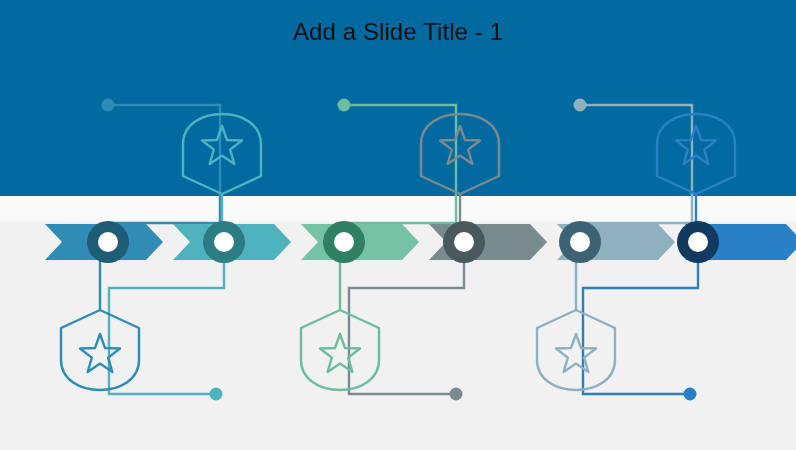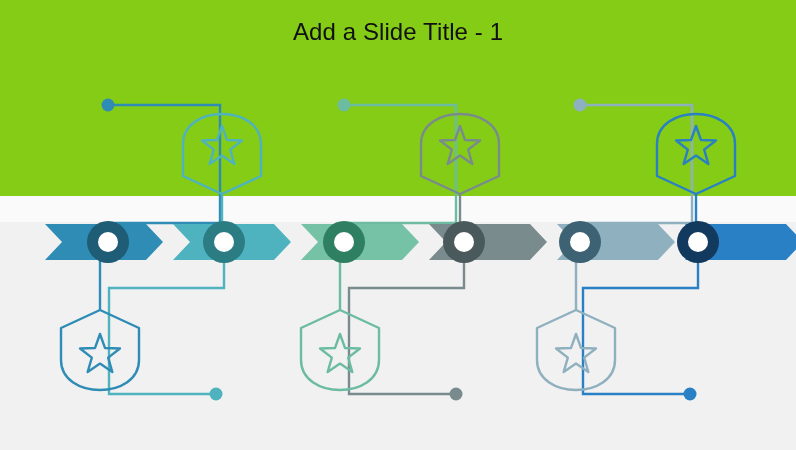--- a/index.html
+++ b/index.html
@@ -10,21 +10,21 @@
     width: 796px;
     height: 450px;
     background: #ffffff;
     font-family: "Liberation Sans", sans-serif;
     overflow: hidden;
   }
   #slide {
     position: relative;
     width: 796px;
     height: 450px;
-    background: #84cc16;
+    background: #0369a1;
   }
   #band {
     position: absolute;
     left: 0;
     top: 222px;
     width: 796px;
     height: 228px;
     background: #f1f1f1;
   }
   #band-soft {

